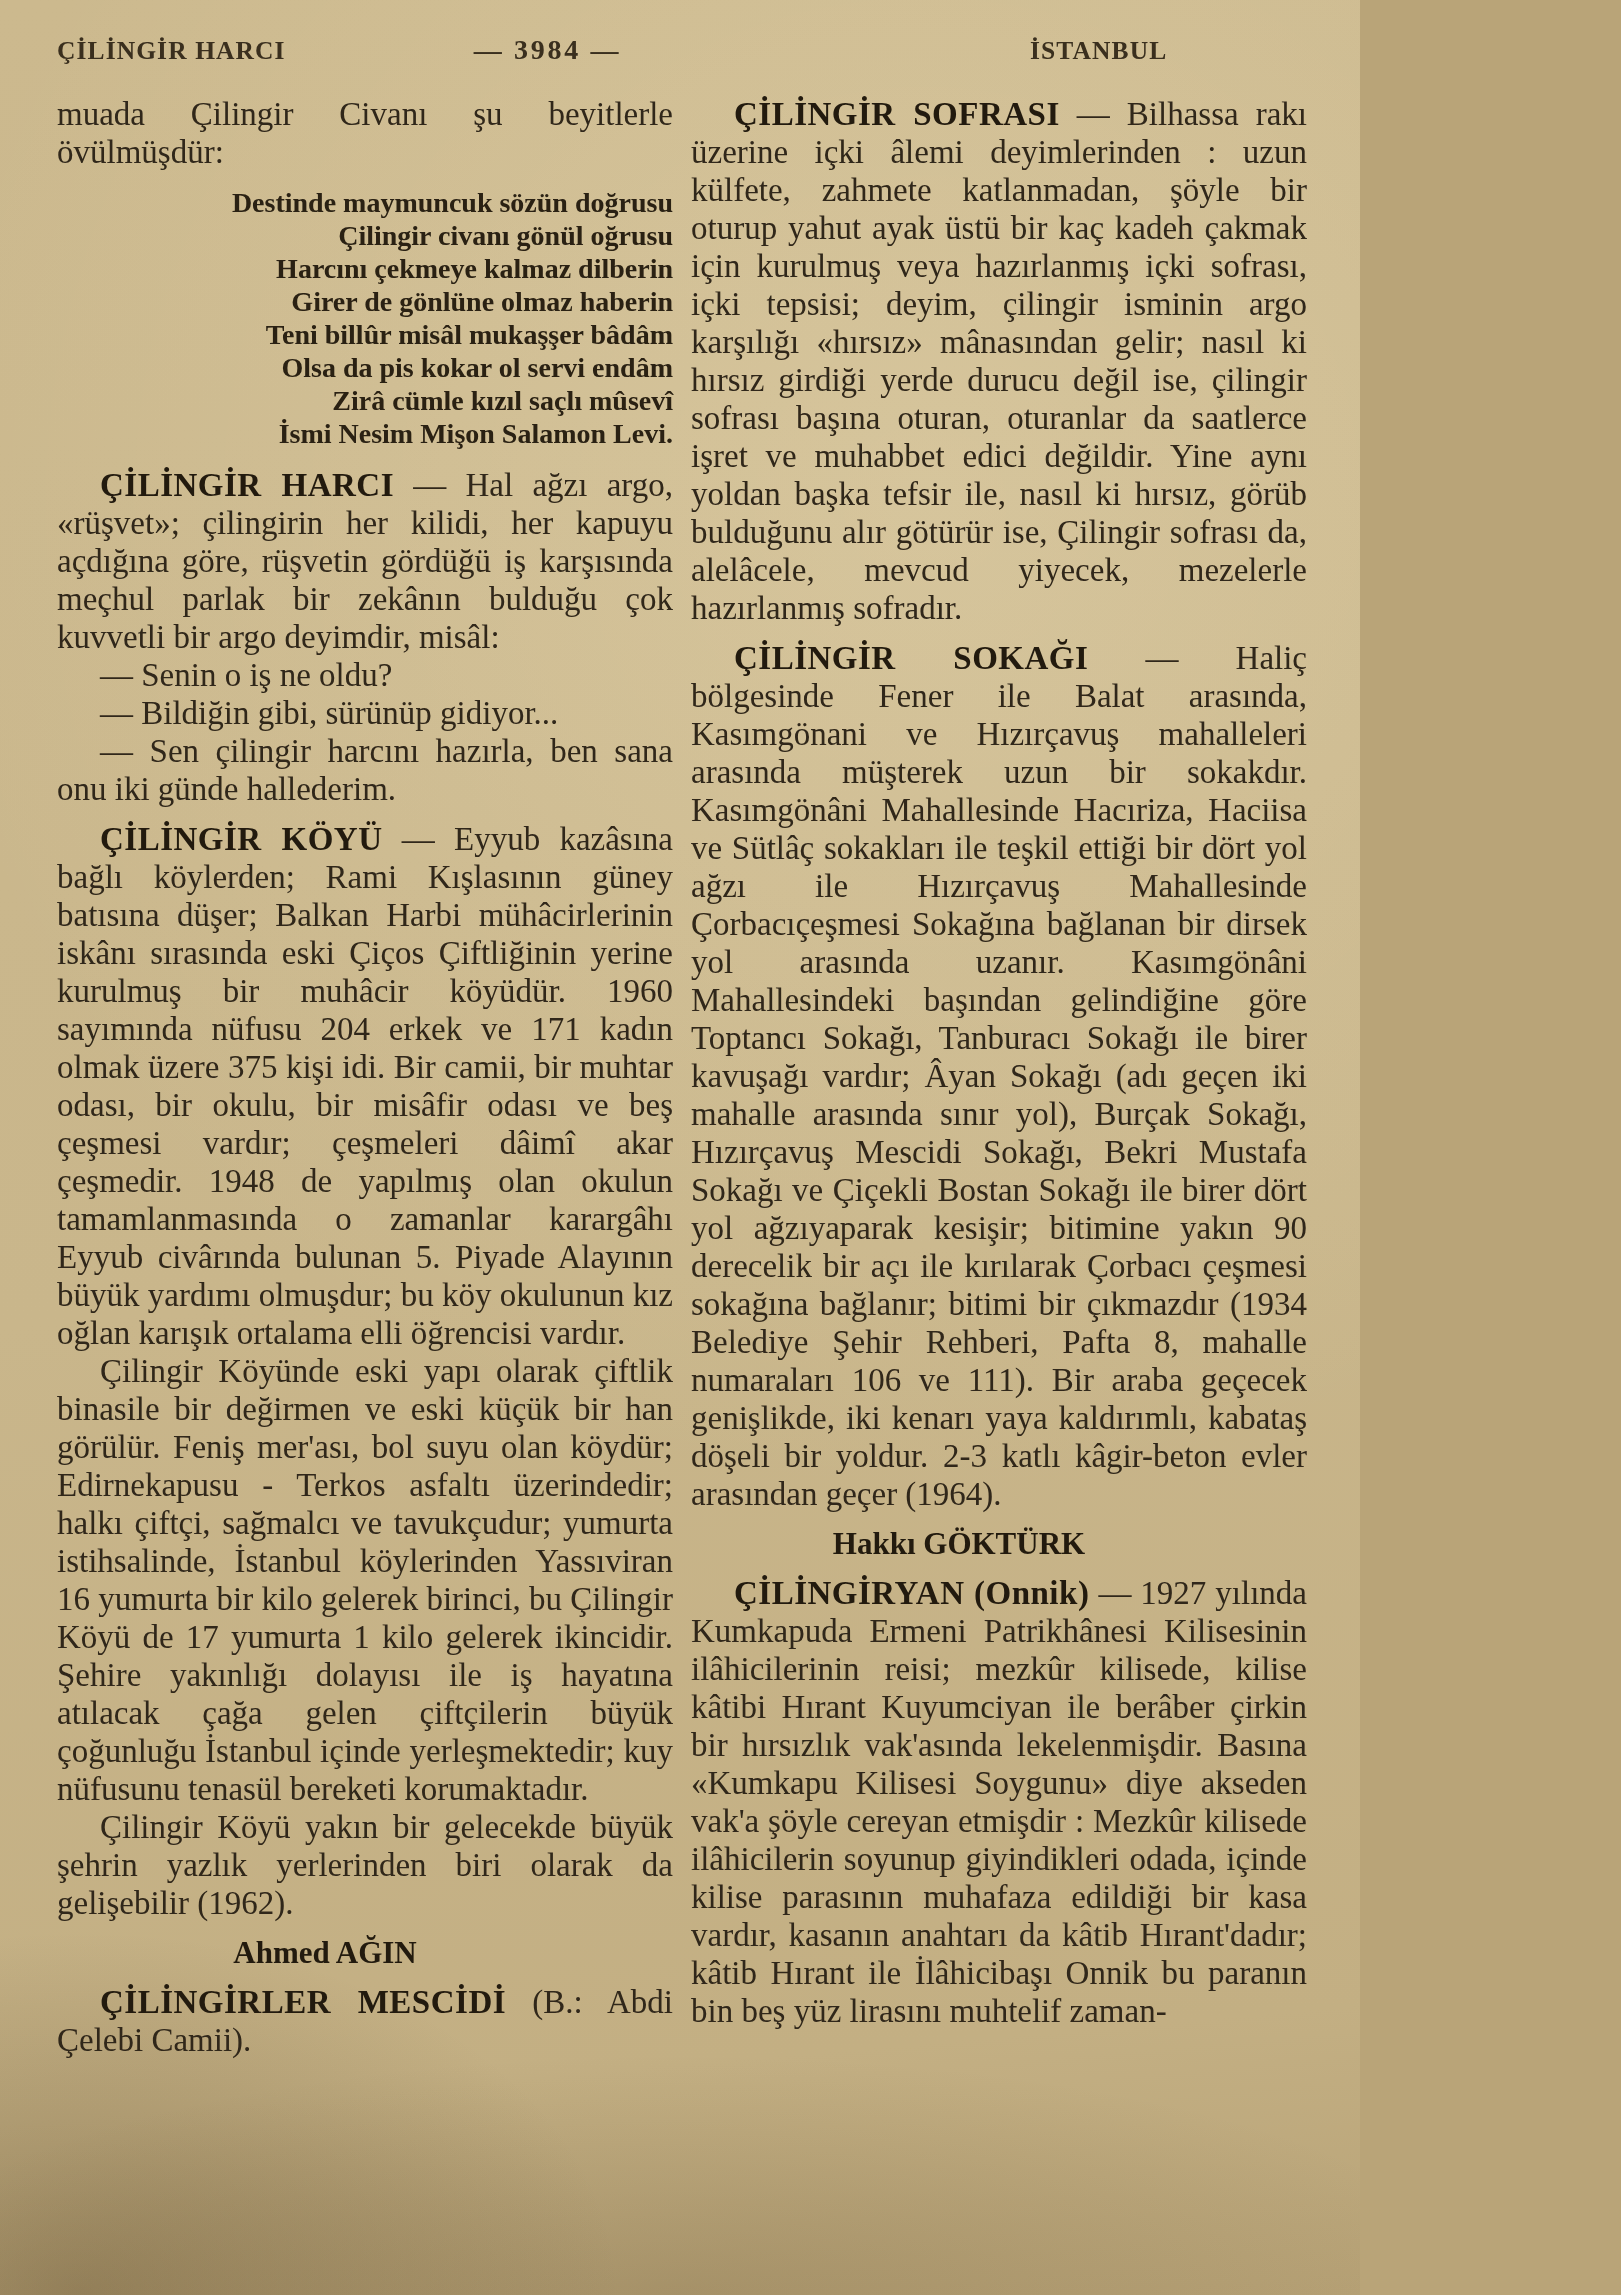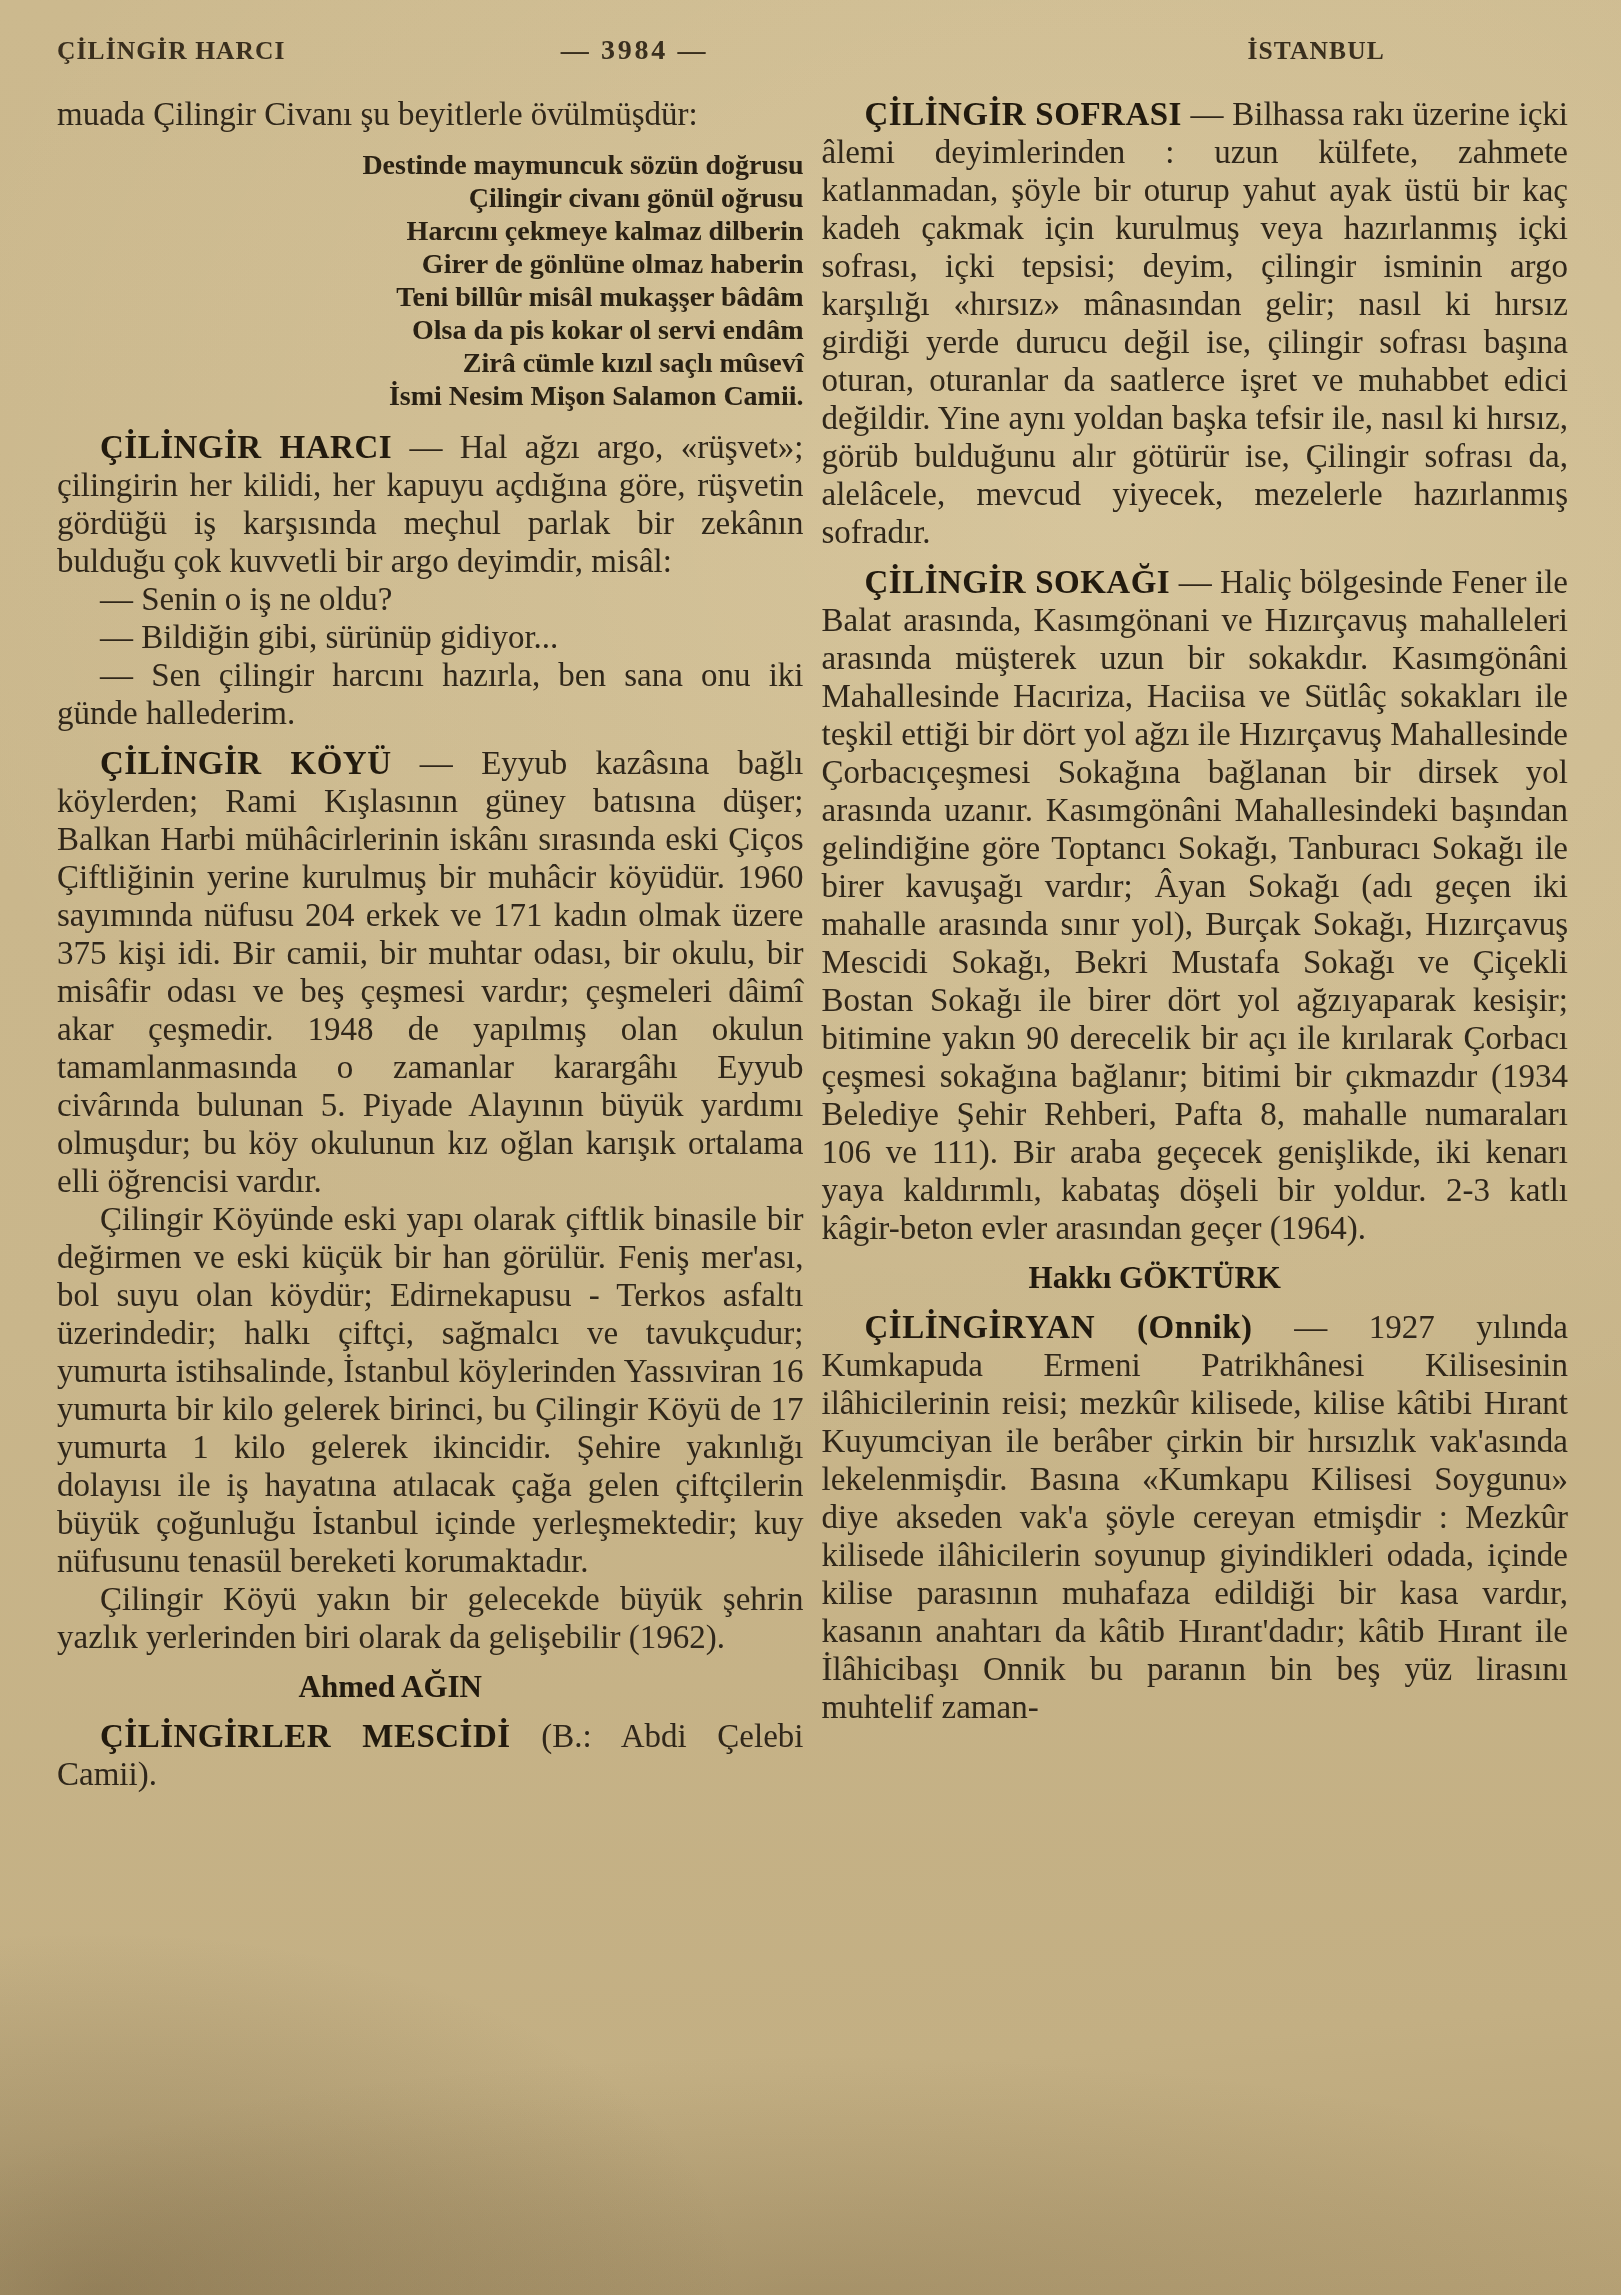--- a/index.html
+++ b/index.html
@@ -5,21 +5,21 @@
 <style>
   * { box-sizing: border-box; }
   html, body { margin: 0; padding: 0; }
   body {
     width: 1621px;
     height: 2295px;
     background: #b9a478;
     font-family: "Liberation Serif", "DejaVu Serif", serif;
   }
   .page {
-    width: 1621px;
+    width: 1360px;
     height: 2295px;
     padding: 34px 53px 58px 57px;
     overflow: hidden;
     color: #30271a;
     background:
       radial-gradient(ellipse 120% 70% at 68% 22%, rgba(255,244,210,0.22), rgba(0,0,0,0) 62%),
       radial-gradient(ellipse 55% 22% at 6% 100%, rgba(70,52,24,0.32), rgba(0,0,0,0) 72%),
       radial-gradient(ellipse 80% 14% at 50% 100%, rgba(70,52,24,0.18), rgba(0,0,0,0) 75%),
       linear-gradient(175deg, #ccb98e 0%, #c9b68b 55%, #c3af83 88%, #b8a377 100%);
   }
@@ -90,21 +90,21 @@
       <p class="para noindent">muada Çilingir Civanı şu beyitlerle övülmüşdür:</p>
 
       <div class="poem">
         <div class="poem-line">Destinde maymuncuk sözün doğrusu</div>
         <div class="poem-line">Çilingir civanı gönül oğrusu</div>
         <div class="poem-line">Harcını çekmeye kalmaz dilberin</div>
         <div class="poem-line">Girer de gönlüne olmaz haberin</div>
         <div class="poem-line">Teni billûr misâl mukaşşer bâdâm</div>
         <div class="poem-line">Olsa da pis kokar ol servi endâm</div>
         <div class="poem-line">Zirâ cümle kızıl saçlı mûsevî</div>
-        <div class="poem-line">İsmi Nesim Mişon Salamon Camii.</div>
+        <div class="poem-line">İsmi Nesim Mişon Salamon Levi.</div>
       </div>
 
       <p class="para entry">
         <b class="ehead">ÇİLİNGİR HARCI</b>
         <span>— Hal ağzı argo, «rüşvet»; çilingirin her kilidi, her kapuyu açdığına göre, rüşvetin gördüğü iş karşısında meçhul parlak bir zekânın bulduğu çok kuvvetli bir argo deyimdir, misâl:</span>
       </p>
 
       <p class="para">— Senin o iş ne oldu?</p>
       <p class="para">— Bildiğin gibi, sürünüp gidiyor...</p>
       <p class="para">— Sen çilingir harcını hazırla, ben sana onu iki günde hallederim.</p>

